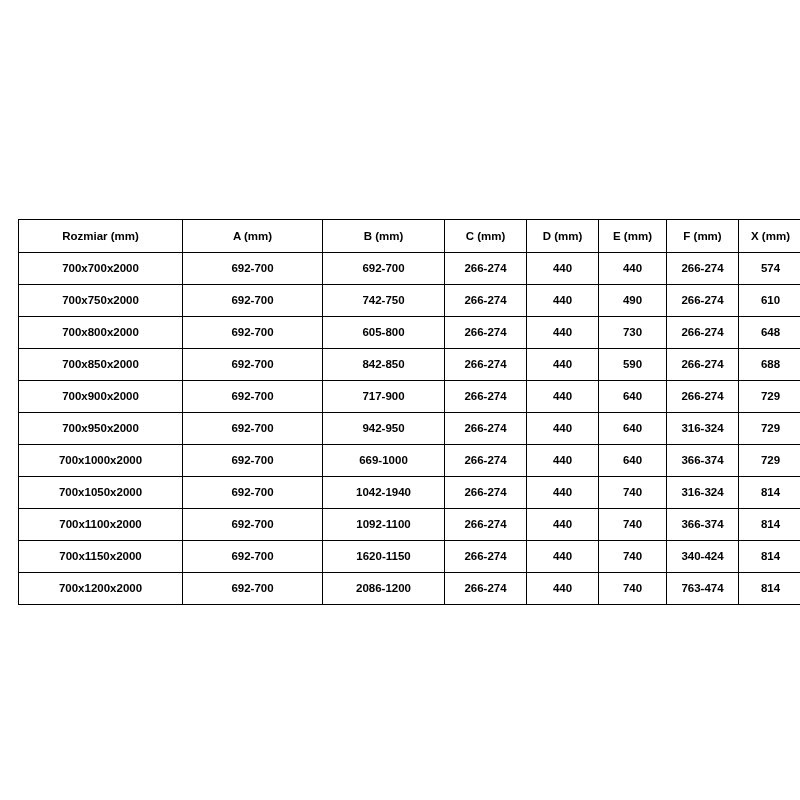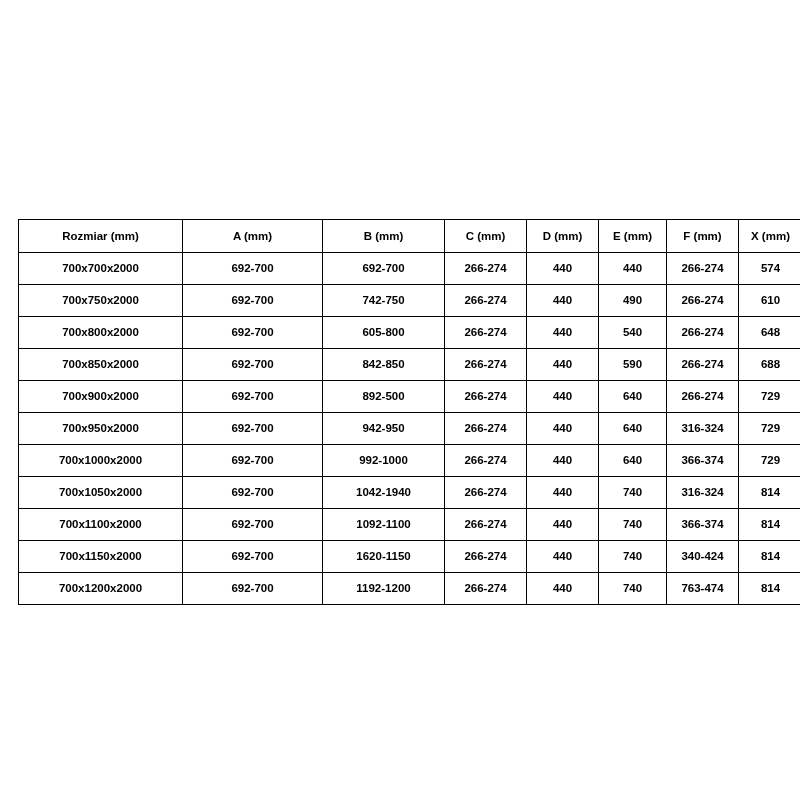--- a/index.html
+++ b/index.html
@@ -110,58 +110,58 @@
           <td>490</td>
           <td>266-274</td>
           <td>610</td>
         </tr>
         <tr>
           <td>700x800x2000</td>
           <td>692-700</td>
           <td>605-800</td>
           <td>266-274</td>
           <td>440</td>
-          <td>540</td>
+          <td>730</td>
           <td>266-274</td>
           <td>648</td>
         </tr>
         <tr>
           <td>700x850x2000</td>
           <td>692-700</td>
           <td>842-850</td>
           <td>266-274</td>
           <td>440</td>
           <td>590</td>
           <td>266-274</td>
           <td>688</td>
         </tr>
         <tr>
           <td>700x900x2000</td>
           <td>692-700</td>
-          <td>892-500</td>
+          <td>717-900</td>
           <td>266-274</td>
           <td>440</td>
           <td>640</td>
           <td>266-274</td>
           <td>729</td>
         </tr>
         <tr>
           <td>700x950x2000</td>
           <td>692-700</td>
           <td>942-950</td>
           <td>266-274</td>
           <td>440</td>
           <td>640</td>
           <td>316-324</td>
           <td>729</td>
         </tr>
         <tr>
           <td>700x1000x2000</td>
           <td>692-700</td>
-          <td>992-1000</td>
+          <td>669-1000</td>
           <td>266-274</td>
           <td>440</td>
           <td>640</td>
           <td>366-374</td>
           <td>729</td>
         </tr>
         <tr>
           <td>700x1050x2000</td>
           <td>692-700</td>
           <td>1042-1940</td>
@@ -187,21 +187,21 @@
           <td>1620-1150</td>
           <td>266-274</td>
           <td>440</td>
           <td>740</td>
           <td>340-424</td>
           <td>814</td>
         </tr>
         <tr>
           <td>700x1200x2000</td>
           <td>692-700</td>
-          <td>1192-1200</td>
+          <td>2086-1200</td>
           <td>266-274</td>
           <td>440</td>
           <td>740</td>
           <td>763-474</td>
           <td>814</td>
         </tr>
       </tbody>
     </table>
   </div>
 </div>

